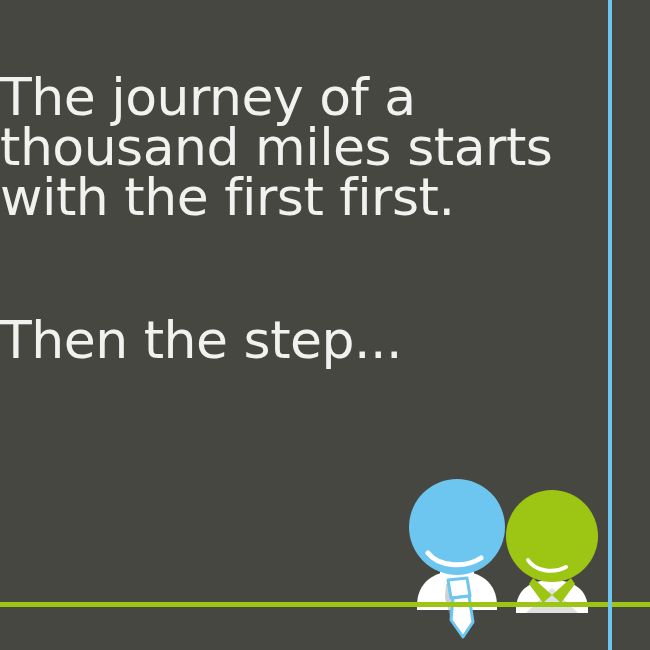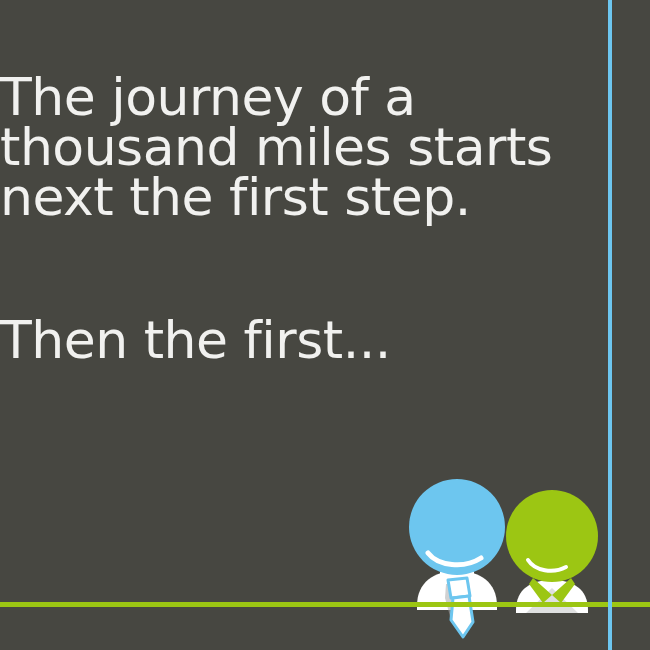--- a/index.html
+++ b/index.html
@@ -70,24 +70,24 @@
   }
 </style>
 </head>
 <body>
 
 <div id="slide">
 
   <div class="quote-block">
     <div class="quote-line">The journey of a</div>
     <div class="quote-line">thousand miles starts</div>
-    <div class="quote-line">next the first step.</div>
+    <div class="quote-line">with the first first.</div>
     <div class="quote-gap"></div>
     <div class="quote-gap2"></div>
-    <div class="quote-line">Then the first...</div>
+    <div class="quote-line">Then the step...</div>
   </div>
 
   <div class="characters">
     <svg width="255" height="180" viewBox="0 0 255 180" xmlns="http://www.w3.org/2000/svg">
 
       <g>
 
         <path d="M121 140
                  C121 119, 136 110, 157 110
                  C178 110, 193 119, 193 140

